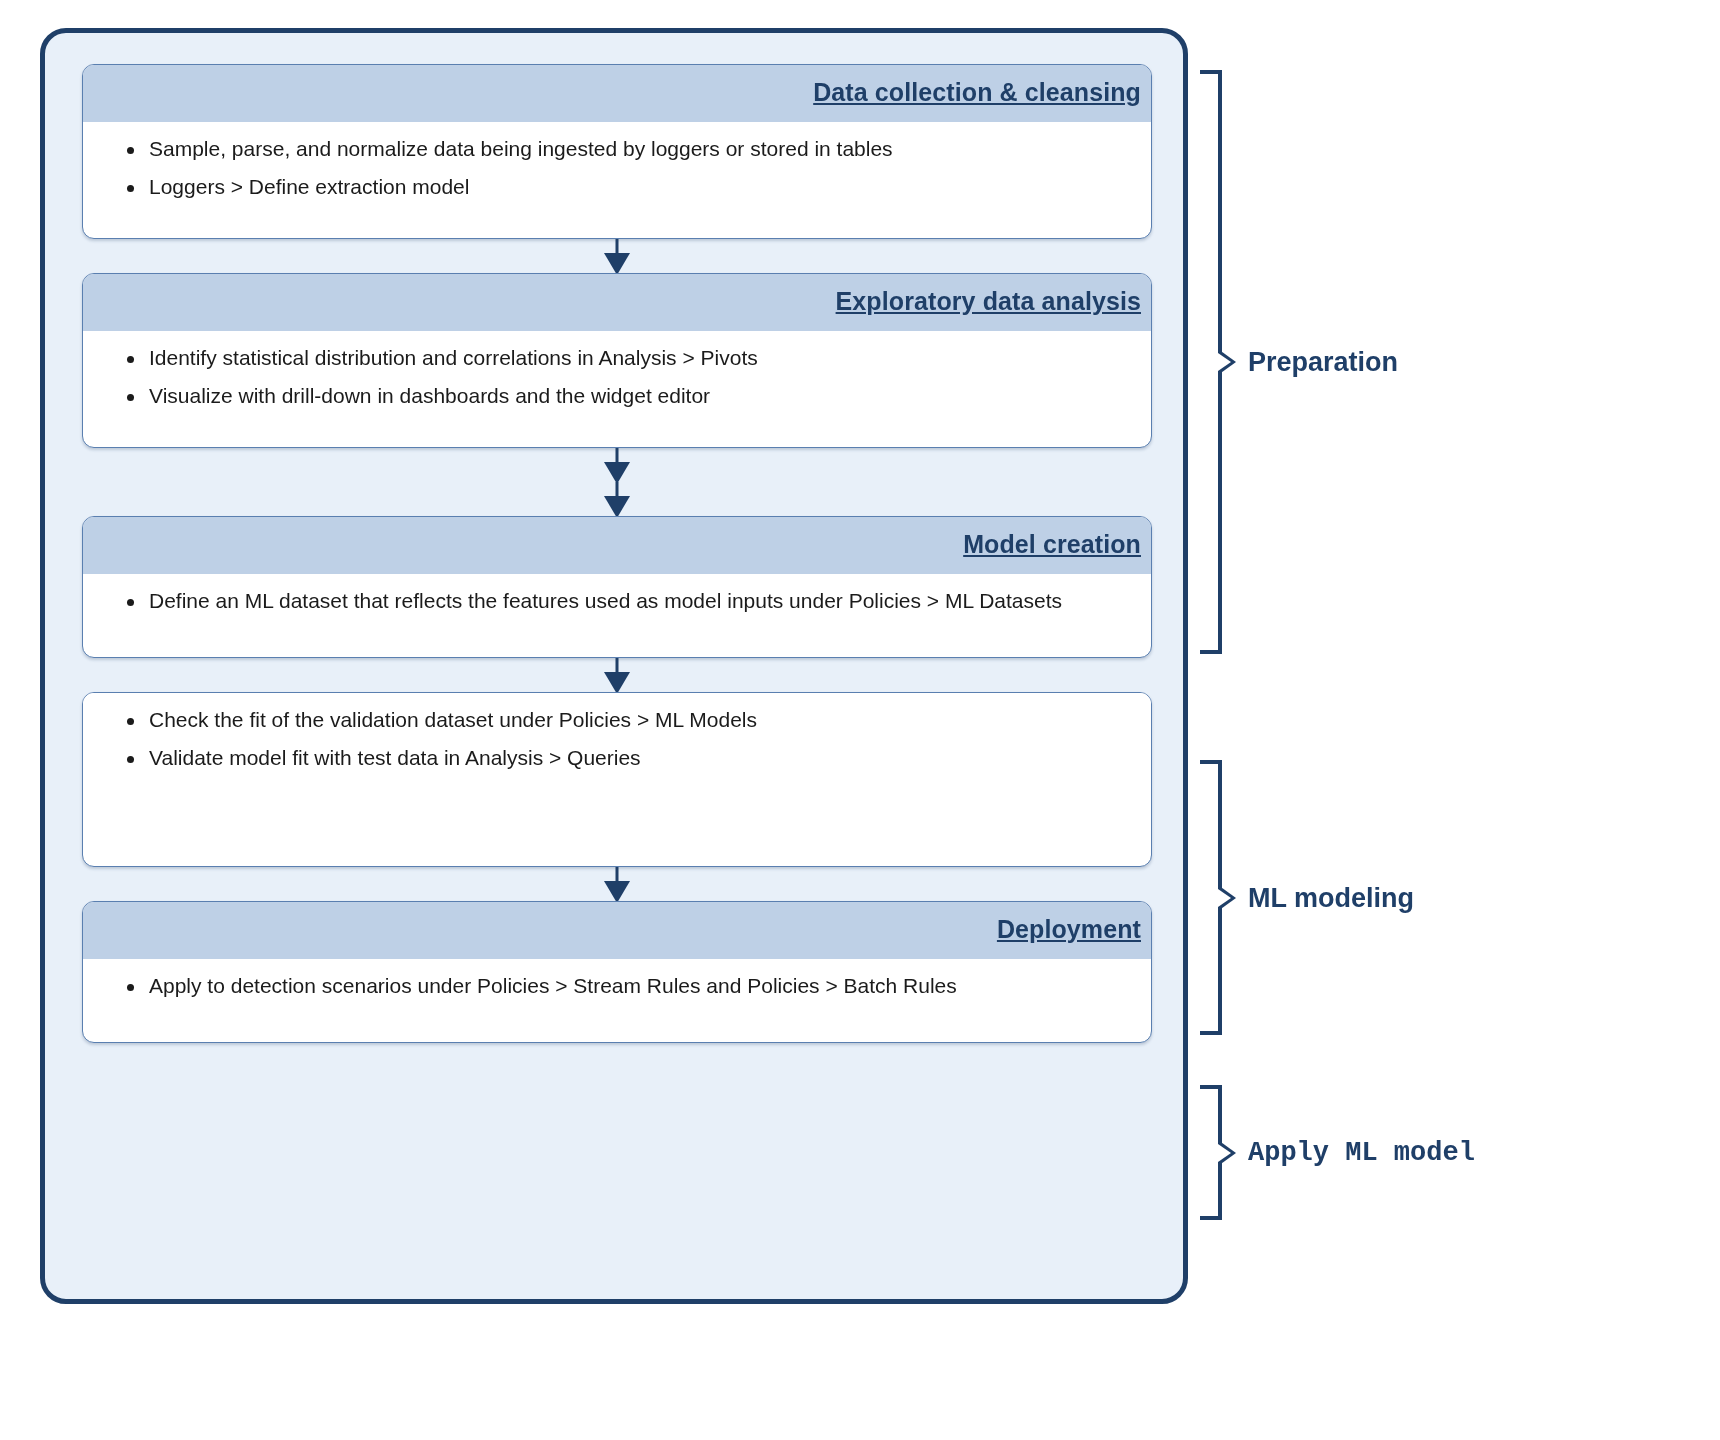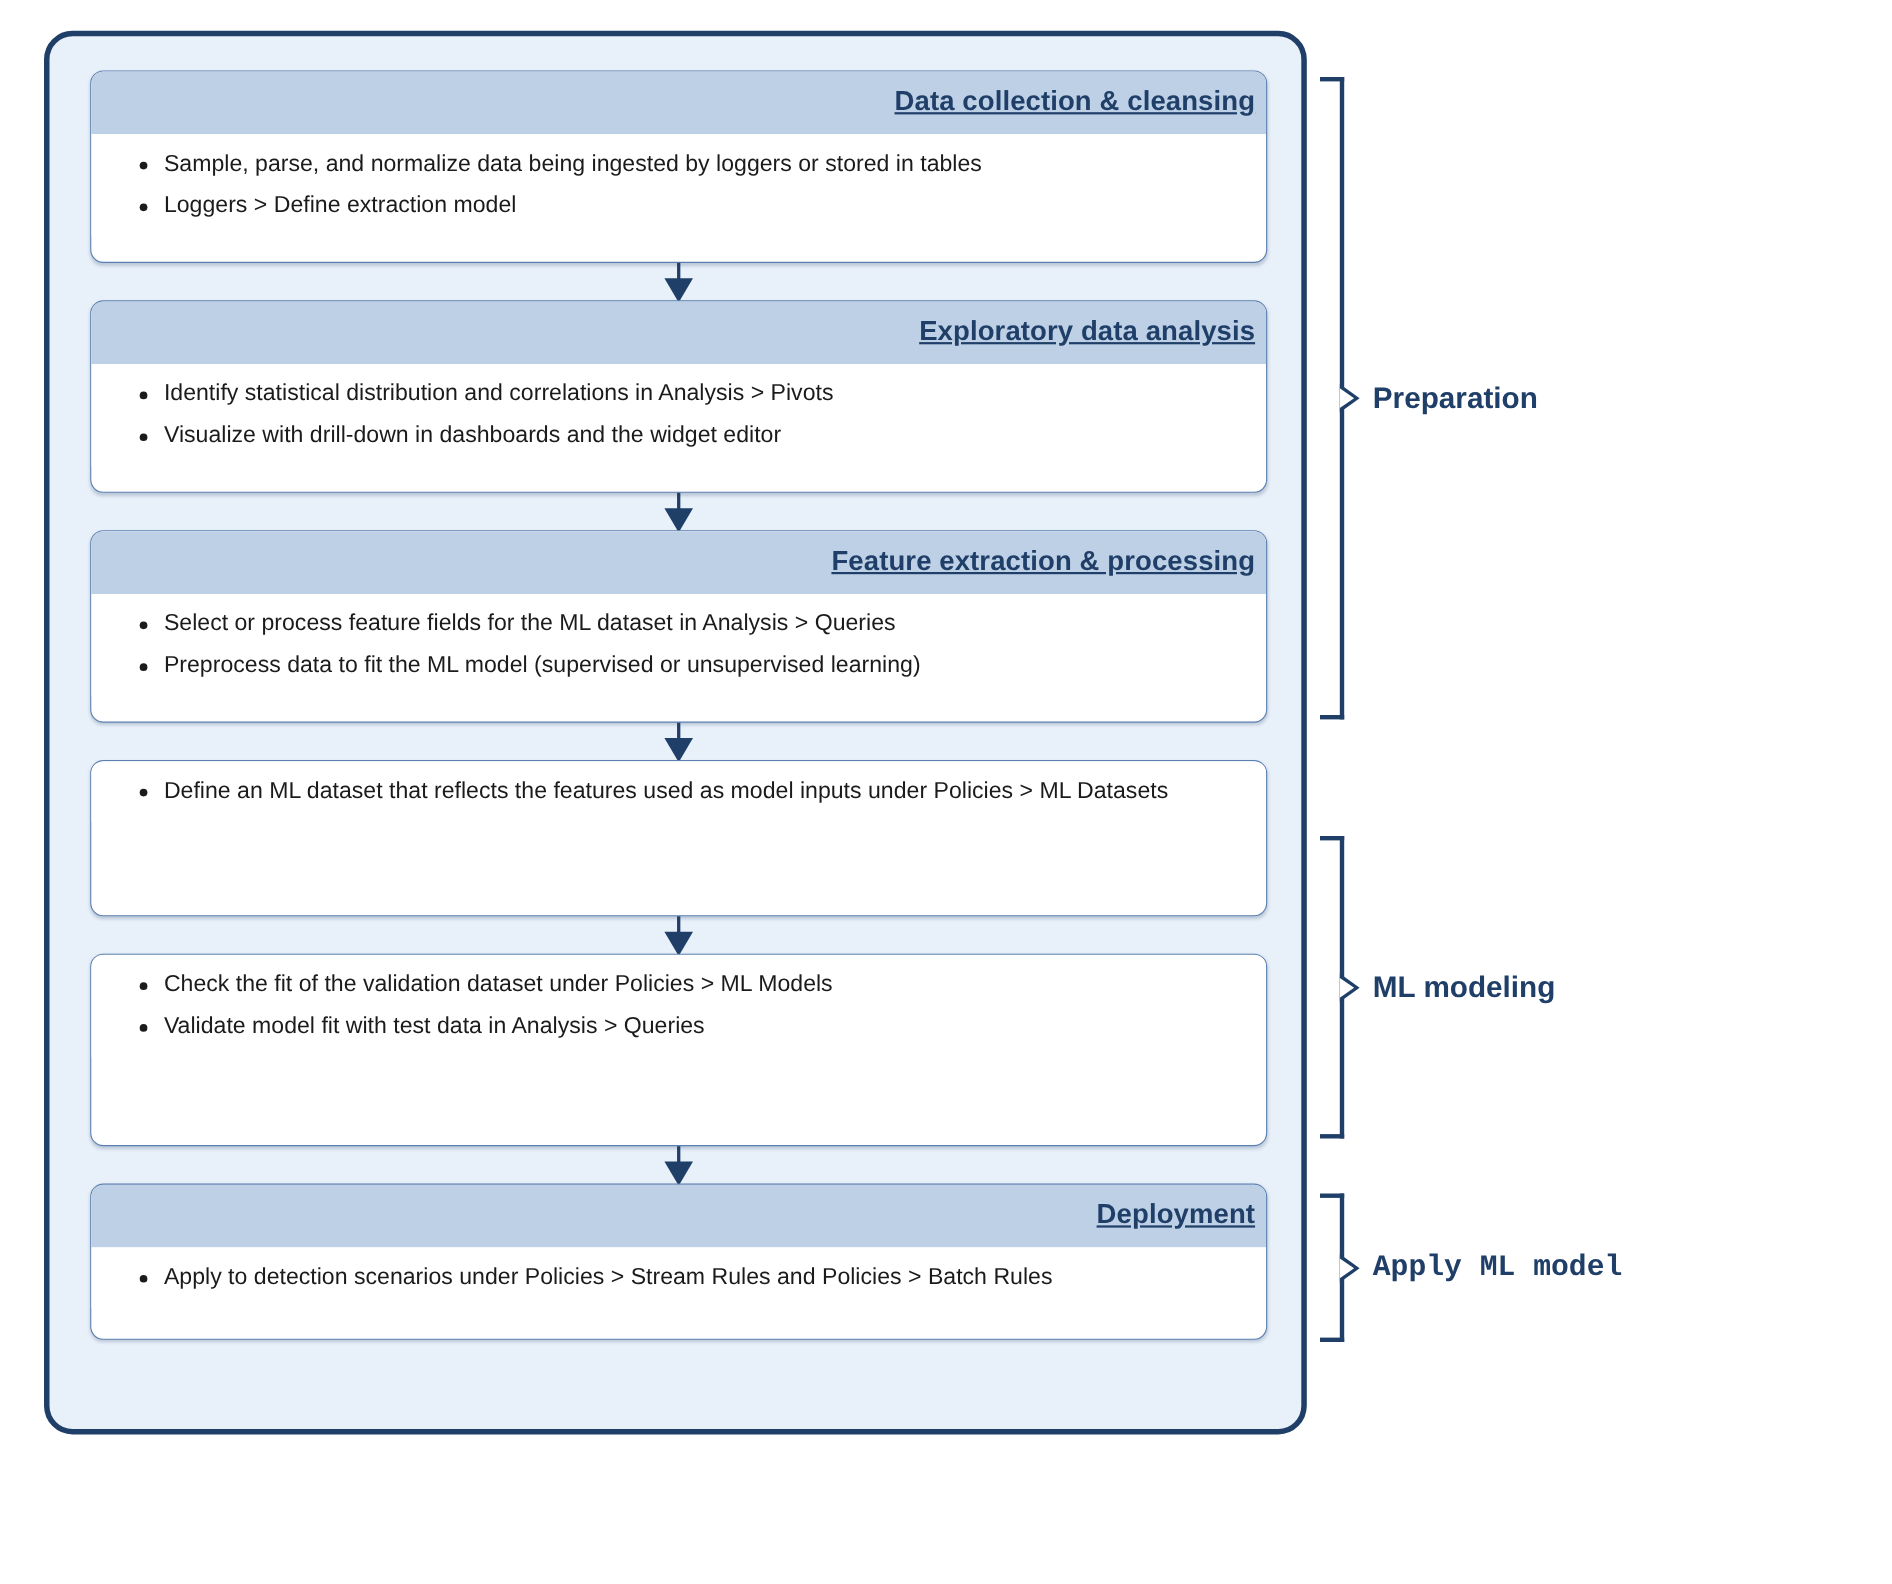--- a/index.html
+++ b/index.html
@@ -197,36 +197,28 @@
           <li>Visualize with drill-down in dashboards and the widget editor</li>
         </ul>
       </div>
     </div>
 
     <div class="connector">
       <div class="shaft"></div>
       <div class="head"></div>
     </div>
 
-    <div class="stage" style="height:175px;">
-      <div class="stage-header">Feature extraction &amp; processing</div>
-      <div class="stage-body">
-        <ul class="bullet-list">
-          <li>Select or process feature fields for the ML dataset in Analysis &gt; Queries</li>
-          <li>Preprocess data to fit the ML model (supervised or unsupervised learning)</li>
-        </ul>
-      </div>
-    </div>
 
     <div class="connector">
       <div class="shaft"></div>
       <div class="head"></div>
     </div>
 
     <div class="stage" style="height:142px;">
+      <div class="stage-header">Model creation</div>
       <div class="stage-body">
         <ul class="bullet-list">
           <li>Define an ML dataset that reflects the features used as model inputs under Policies &gt; ML Datasets</li>
         </ul>
       </div>
     </div>
 
     <div class="connector">
       <div class="shaft"></div>
       <div class="head"></div>

